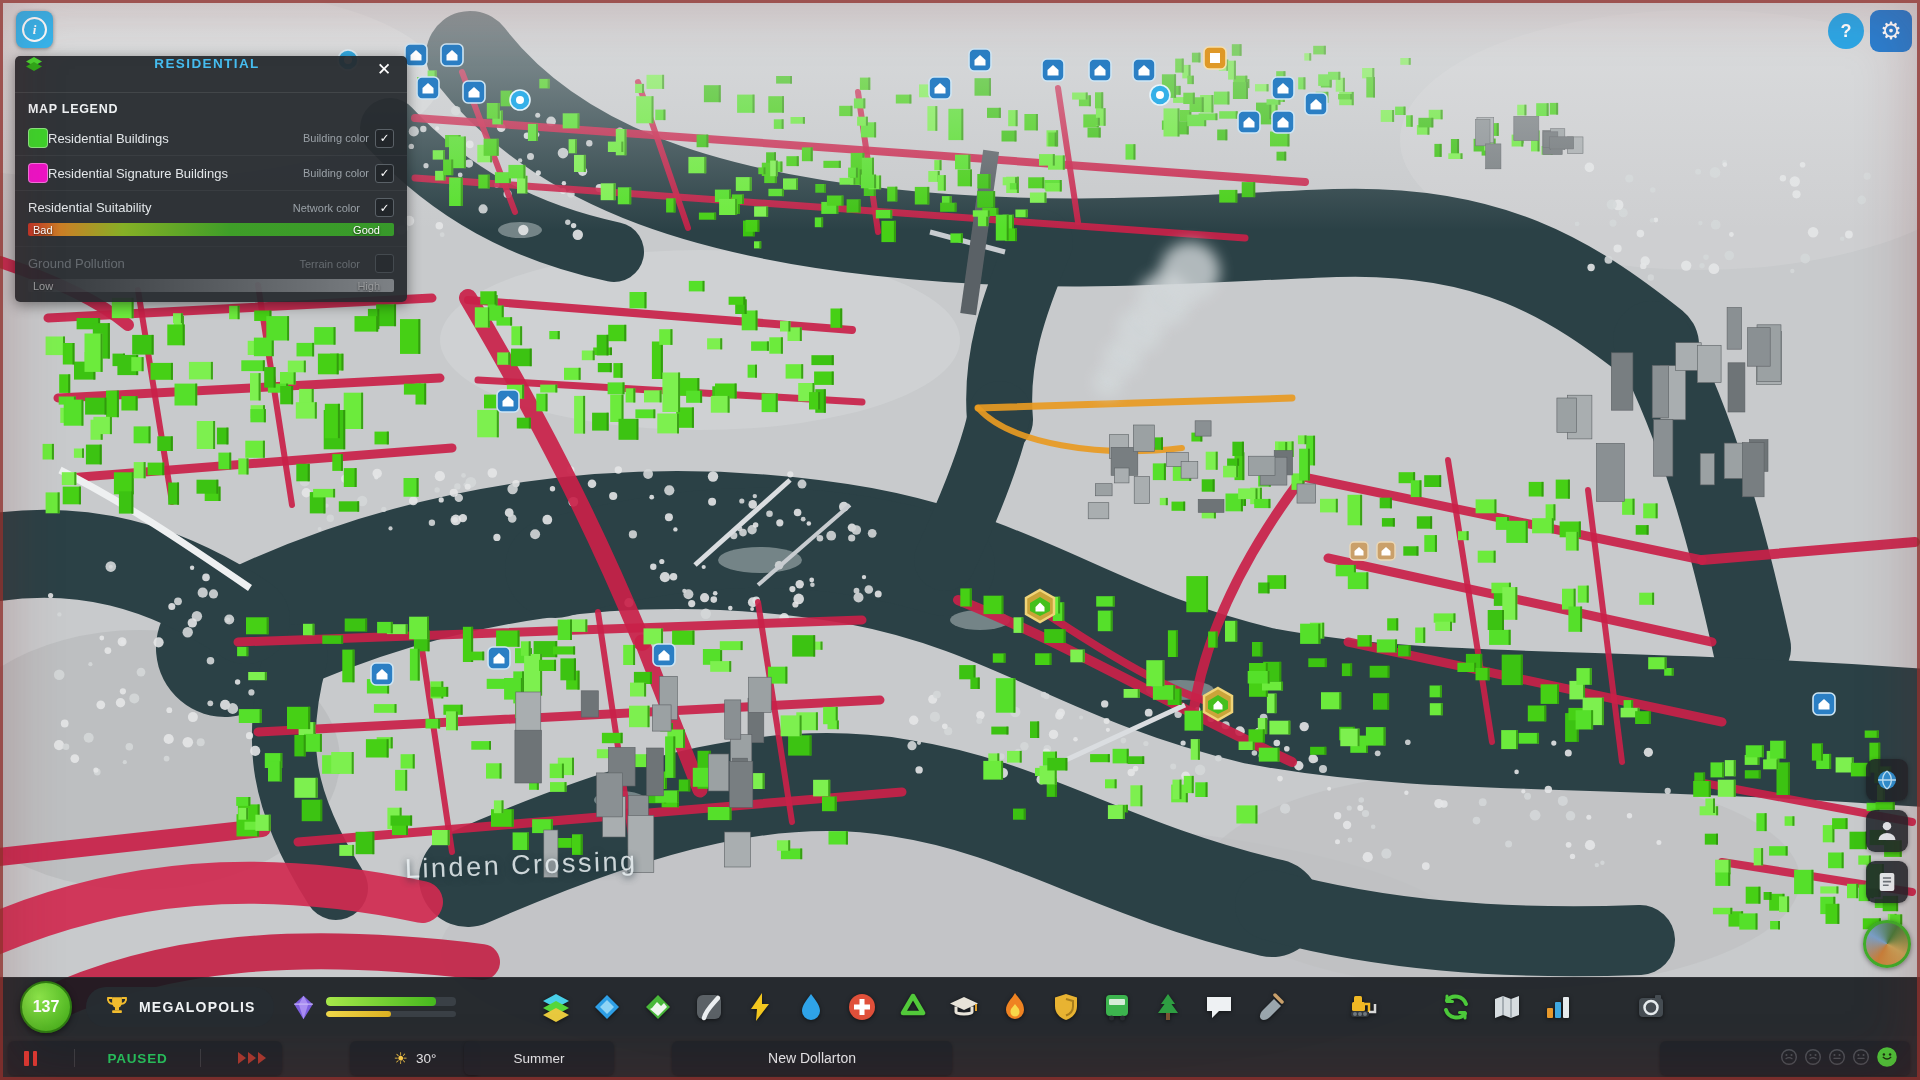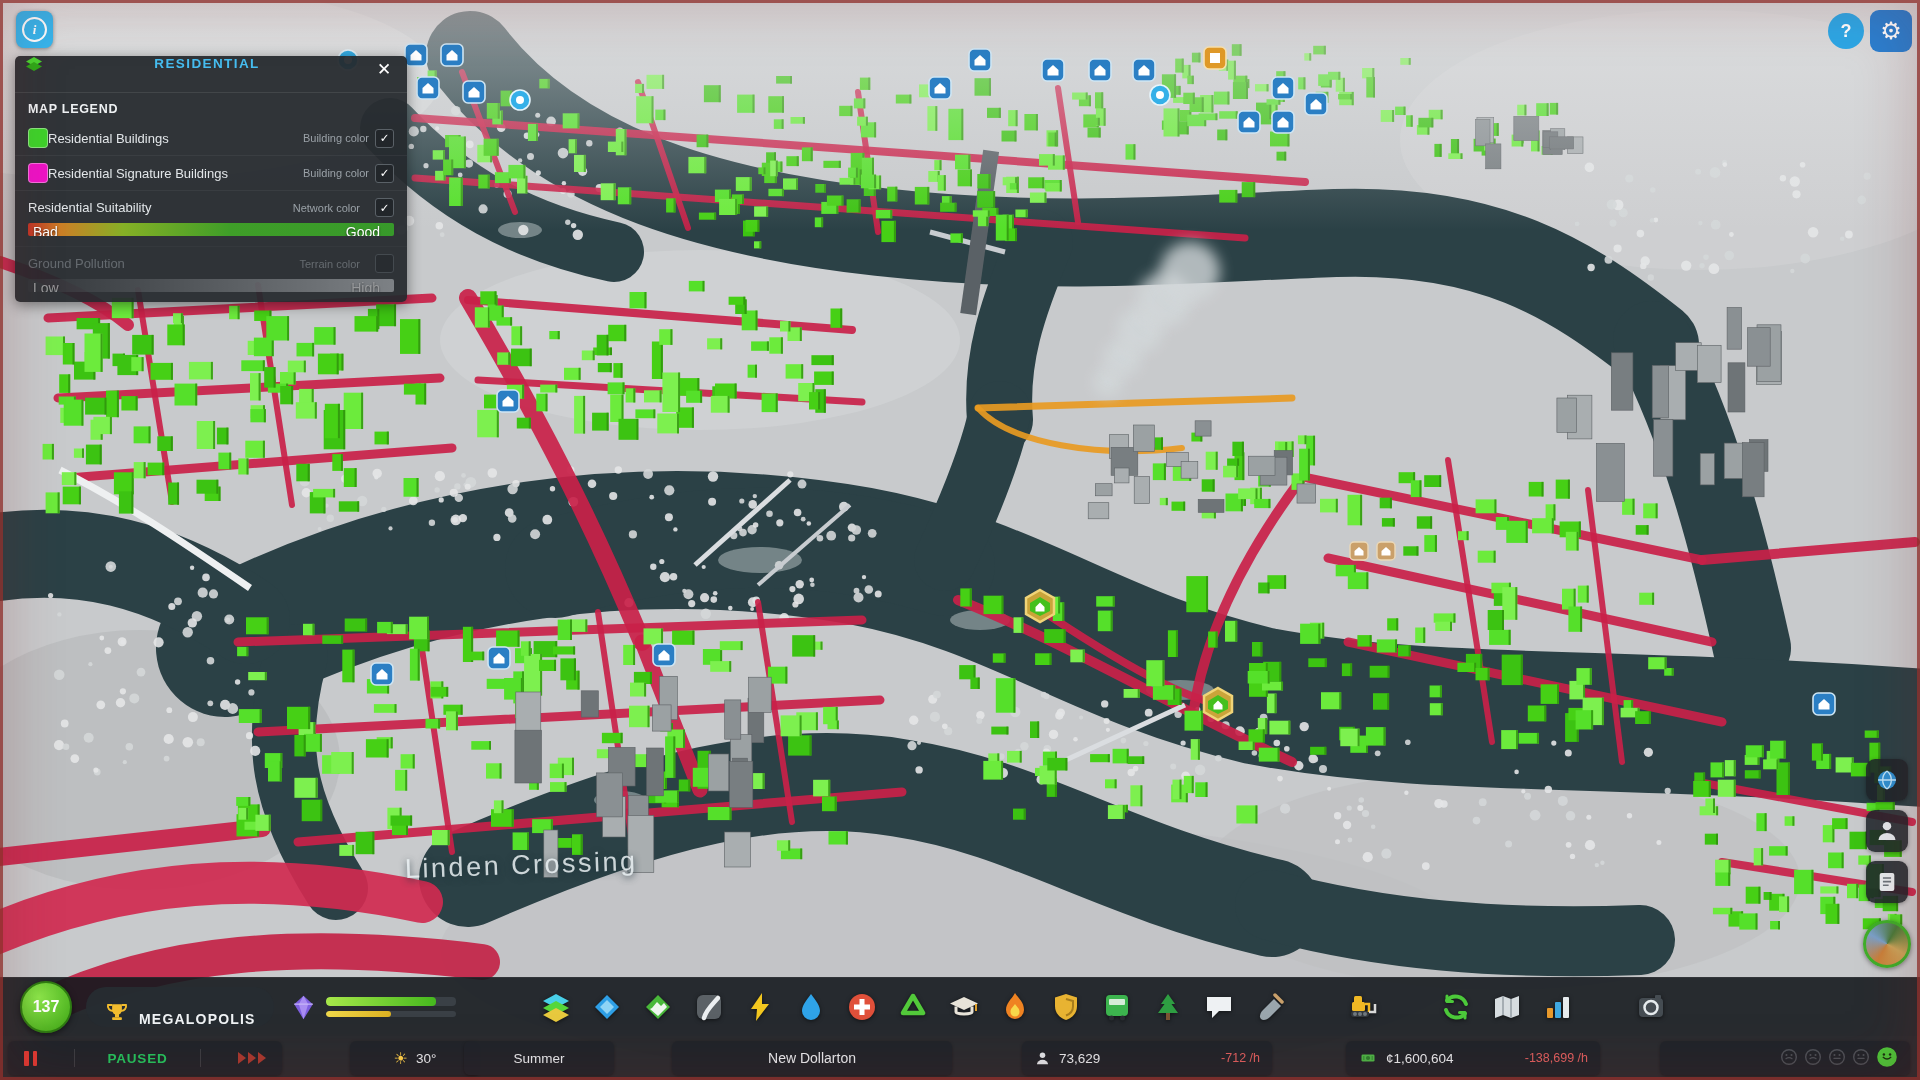--- a/index.html
+++ b/index.html
@@ -26,36 +26,36 @@
   .lg-row{display:flex;align-items:center;padding:7px 13px;border-top:1px solid rgba(255,255,255,.05);}
   .swatch{width:18px;height:18px;border-radius:4px;border:1px solid rgba(255,255,255,.4);flex:none;}
   .row-label{flex:1;font-size:13px;color:#e2e6e9;}
   .type-label{font-size:11px;color:#9aa1a7;margin-right:6px;white-space:nowrap;}
   .checkbox{width:17px;height:17px;border-radius:3px;background:#22262a;border:1px solid #5a6167;color:#fff;font-size:11.5px;display:flex;align-items:center;justify-content:center;flex:none;cursor:pointer;}
   .lg-grad-wrap{display:block;padding:7px 13px 10px;border-top:1px solid rgba(255,255,255,.05);}
   .lg-grad-top{display:flex;align-items:center;gap:9px;margin-bottom:6px;}
   .grad-bar{position:relative;height:13px;border-radius:2px;overflow:hidden;}
   .grad-bar.suit{background:linear-gradient(90deg,#c03527 0%,#cc7f26 9%,#86b026 26%,#3f9e28 55%,#37992a 100%);}
   .grad-bar.poll{background:linear-gradient(90deg,#35393d 0%,#caced2 100%);}
-  .grad-bar .s-min,.grad-bar .s-max{position:absolute;top:1px;font-size:14px;color:#fff;text-shadow:0 1px 2px rgba(0,0,0,.8);}
+  .grad-bar .s-min,.grad-bar .s-max{position:absolute;top:1px;font-size:11px;color:#fff;text-shadow:0 1px 2px rgba(0,0,0,.8);}
   .grad-bar .s-min{left:5px;} .grad-bar .s-max{right:14px;}
   .disabled{opacity:.5;} .disabled .row-label{color:#9aa1a7;}
 
   
   #place-label{position:absolute;left:405px;top:850px;font-size:27px;letter-spacing:2.5px;color:rgba(240,246,249,.82);text-shadow:0 2px 7px rgba(30,50,60,.85);transform:rotate(-2deg);z-index:10;}
 
   
   #side-buttons{position:absolute;right:9px;bottom:112px;display:flex;flex-direction:column;gap:9px;align-items:center;z-index:40;}
   .side-btn{width:42px;height:42px;border-radius:9px;background:rgba(30,36,42,.88);border:none;display:flex;align-items:center;justify-content:center;cursor:pointer;box-shadow:0 1px 4px rgba(0,0,0,.35);}
   .avatar-btn{width:48px;height:48px;border-radius:50%;border:3px solid #3fae2a;background:conic-gradient(from 210deg,#c9803a,#7aa0c8,#4a7a3a,#caa45a,#c9803a);margin-top:8px;cursor:pointer;box-shadow:0 1px 5px rgba(0,0,0,.45);}
 
   
   #toolbar{position:absolute;left:0;right:0;bottom:44px;height:58px;background:rgba(21,25,30,.9);border-top:1px solid rgba(255,255,255,.05);display:flex;align-items:center;padding:0 20px;z-index:45;}
   #xp-badge{width:48px;height:48px;border-radius:50%;background:radial-gradient(circle at 35% 30%,#8ce84b,#3ca414);border:2px solid #2e7c12;color:#fff;font-size:16px;font-weight:bold;display:flex;align-items:center;justify-content:center;box-shadow:0 2px 6px rgba(0,0,0,.5);flex:none;}
-  #milestone-pill{display:flex;align-items:flex-end;gap:9px;height:40px;padding:0 18px;margin-left:14px;border-radius:20px;background:rgba(38,44,50,.95);cursor:pointer;border:none;color:#f0f3f5;}
+  #milestone-pill{display:flex;align-items:center;gap:9px;height:40px;padding:0 18px;margin-left:14px;border-radius:20px;background:rgba(38,44,50,.95);cursor:pointer;border:none;color:#f0f3f5;}
   #milestone-pill .ms-label{font-size:14px;font-weight:bold;letter-spacing:1.2px;}
   #milestone-progress{display:flex;align-items:center;gap:9px;margin-left:16px;}
   .bars{display:flex;flex-direction:column;gap:5px;width:130px;}
   .bar{height:9px;border-radius:4px;background:#3a4046;overflow:hidden;}
   .bar.thin{height:6px;}
   .bar>i{display:block;height:100%;border-radius:4px;}
   .bar.primary>i{background:linear-gradient(90deg,#a8e84a,#45b81e);}
   .bar.secondary>i{background:linear-gradient(90deg,#f0d84a,#dcb122);}
   #tool-tray{display:flex;align-items:center;gap:7px;margin-left:78px;}
   .tool{width:44px;height:46px;background:none;border:none;display:flex;align-items:center;justify-content:center;cursor:pointer;filter:drop-shadow(0 1px 2px rgba(0,0,0,.55));}
@@ -2282,38 +2282,20 @@
     <div class="pill" id="temp-pill">
       <span class="sun">☀</span>
       <span>30°</span>
     </div>
     <div class="pill" id="season-pill">
       <span>Summer</span>
     </div>
     <div class="pill" id="city-pill">
       <span>New Dollarton</span>
     </div>
-    <div class="pill" id="pop-pill">
-      <svg width="17" height="17" viewBox="0 0 32 32">
-        <circle cx="16" cy="10" r="5.2" fill="#e2e8ec"></circle>
-          <path d="M5.5 27 a10.5 8.5 0 0 1 21 0 Z" fill="#e2e8ec"></path>
-      </svg>
-      <span>73,629</span>
-      <span class="neg">-712 /h</span>
-    </div>
-    <div class="pill" id="money-pill">
-      <svg width="20" height="16" viewBox="0 0 32 32">
-        <rect x="3" y="9" width="26" height="14" rx="2.5" fill="#4cb848"></rect>
-          <circle cx="16" cy="16" r="4.2" fill="#2c7e2e"></circle>
-        <rect x="6" y="12" width="3" height="8" fill="#2c7e2e" opacity=".6"></rect>
-          <rect x="23" y="12" width="3" height="8" fill="#2c7e2e" opacity=".6"></rect>
-      </svg>
-      <span>¢1,600,604</span>
-      <span class="neg">-138,699 /h</span>
-    </div>
     <div class="pill" id="happy-pill">
       <span id="happy-faces" style="display:flex;gap:6px;align-items:center;">
           <span style="opacity: 0.55;"><svg viewBox="0 0 32 32" width="18" height="18">
     <circle cx="16" cy="16" r="13" fill="none" stroke="#70767c" stroke-width="2.5"></circle>
     <circle cx="11.5" cy="12.5" r="1.8" fill="#70767c"></circle>
               <circle cx="20.5" cy="12.5" r="1.8" fill="#70767c"></circle>
     <path d="M10.5 19 q5.5 -4 11 0" fill="none" stroke="#70767c" stroke-width="2" stroke-linecap="round"></path>
             </svg></span>
           <span style="opacity: 0.55;"><svg viewBox="0 0 32 32" width="18" height="18">
     <circle cx="16" cy="16" r="13" fill="none" stroke="#70767c" stroke-width="2.5"></circle>

